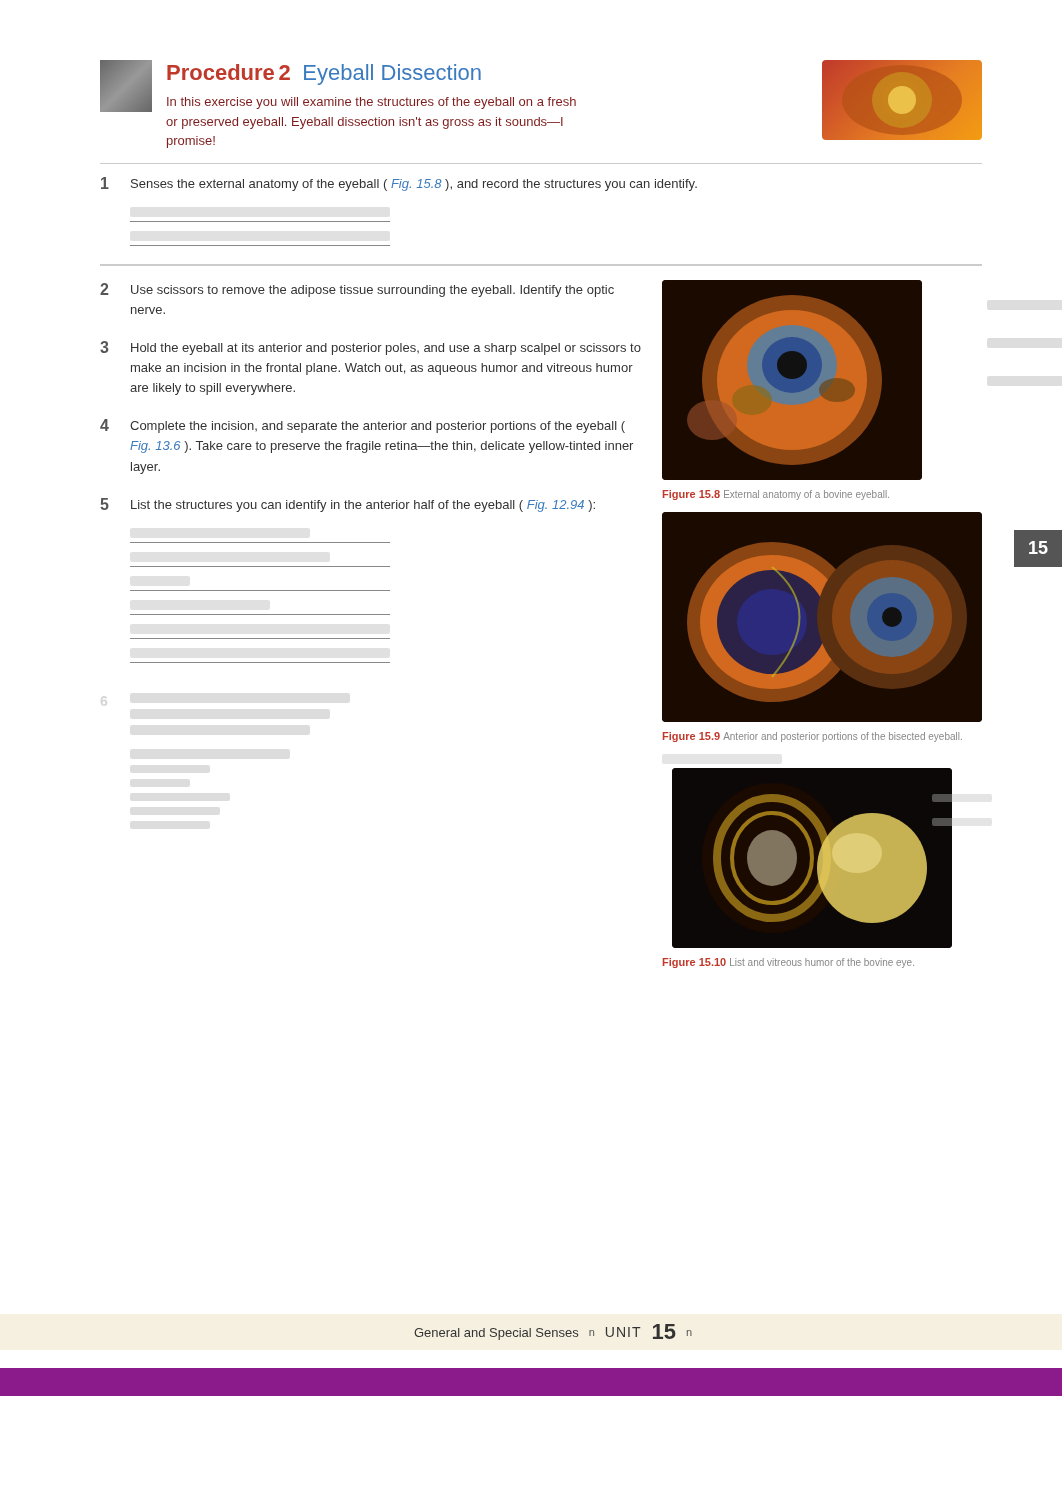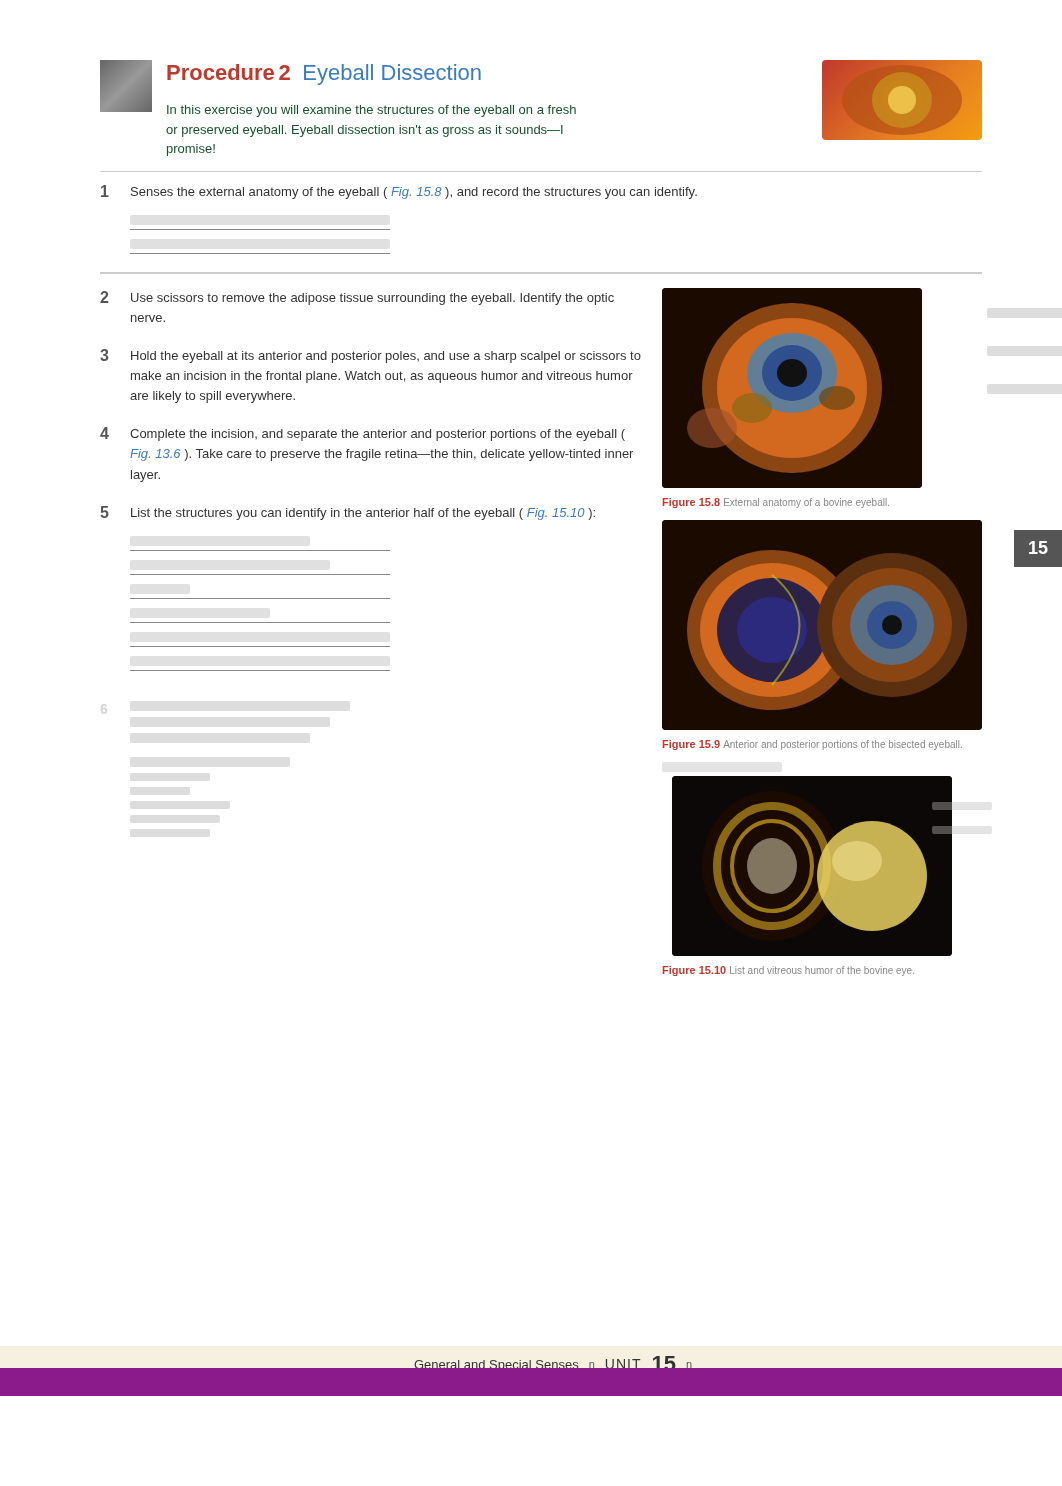--- a/index.html
+++ b/index.html
@@ -59,22 +59,22 @@
       margin-right: 8px;
     }
     .procedure-name {
       font-size: 22px;
       color: #3b7bbf;
       font-weight: normal;
       display: inline;
     }
     .intro-text {
       font-size: 13px;
-      color: #14532d;
-      margin-top: 14px;
+      color: #7f1d1d;
+      margin-top: 6px;
       max-width: 420px;
       line-height: 1.5;
     }
     .header-image {
       width: 160px;
       height: 80px;
       background: linear-gradient(135deg, #c0392b 0%, #e67e22 60%, #f39c12 100%);
       border-radius: 4px;
       margin-left: auto;
       flex-shrink: 0;
@@ -212,21 +212,21 @@
       color: #fff;
       font-size: 18px;
       font-weight: bold;
       padding: 8px 14px;
       z-index: 10;
     }
 
     
     .footer-band {
       position: absolute;
-      bottom: 104px;
+      bottom: 136px;
       left: 0;
       right: 0;
       height: 36px;
       background: #f5f0e0;
       display: flex;
       align-items: center;
       justify-content: center;
       gap: 10px;
       font-size: 13px;
       color: #333;
@@ -369,21 +369,21 @@
               <span>). Take care to preserve the fragile retina—the thin, delicate yellow-tinted inner layer.</span>
             </div>
           </div>
         </div>
 
         <div class="step-block">
           <div class="step-row">
             <span class="step-number">5</span>
             <div class="step-text">
               <span>List the structures you can identify in the anterior half of the eyeball (</span>
-              <span class="fig-link">Fig. 15.10</span>
+              <span class="fig-link">Fig. 12.94</span>
               <span>):</span>
             </div>
           </div>
 
           <div class="answer-lines">
             <div class="answer-line">
               <div class="answer-line-content" style="width:180px;"></div>
             </div>
             <div class="answer-line">
               <div class="answer-line-content" style="width:200px;"></div>

